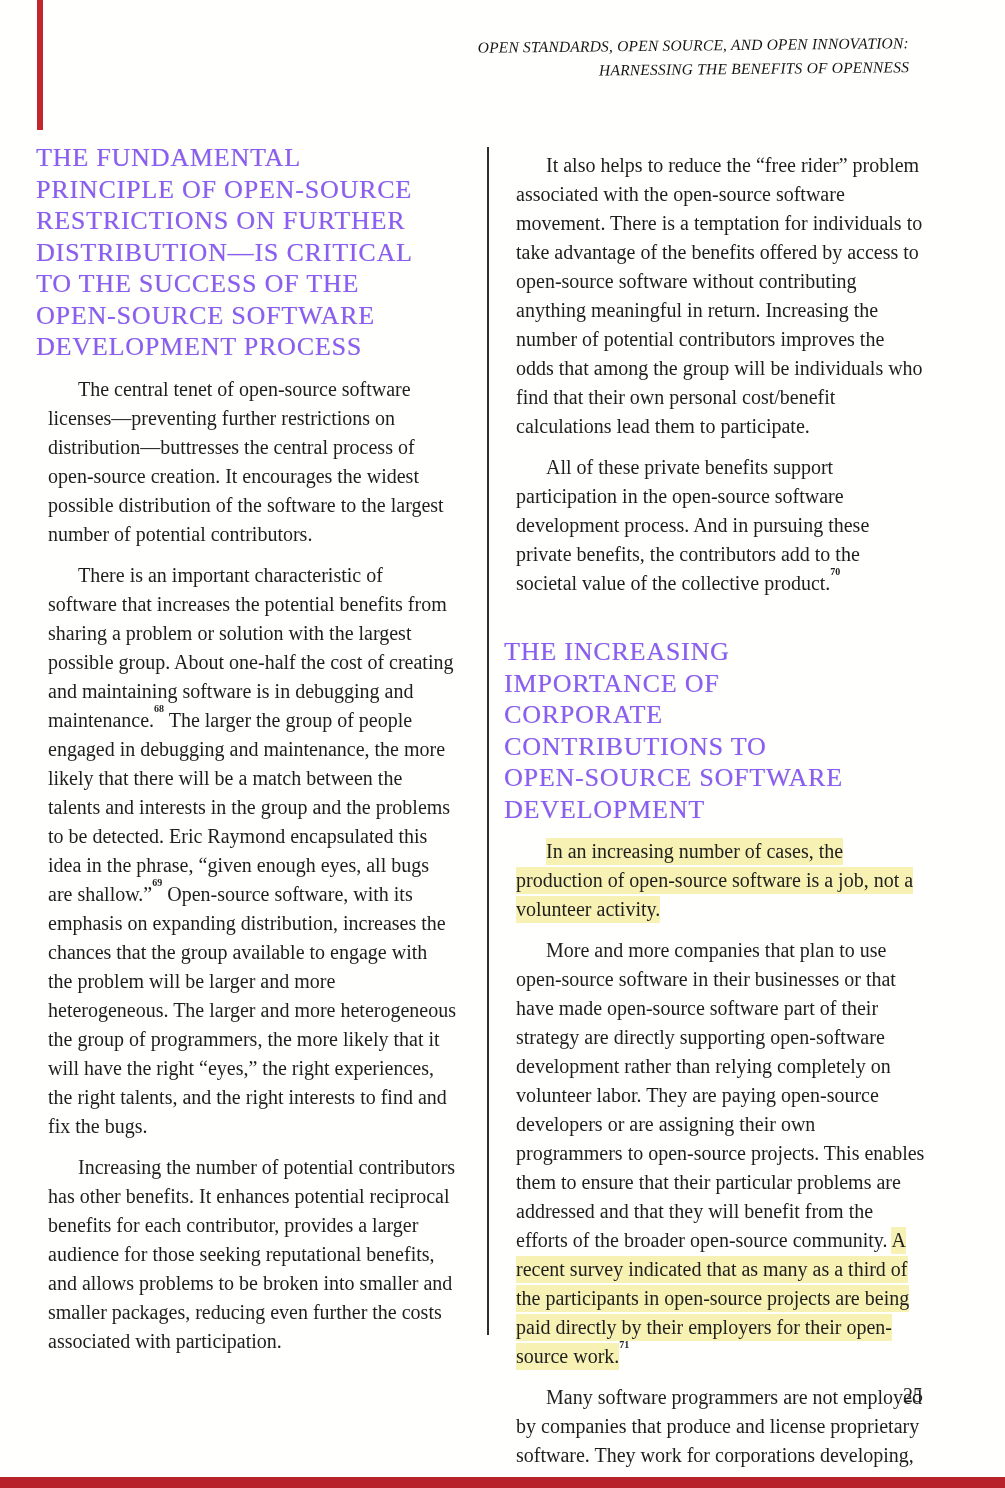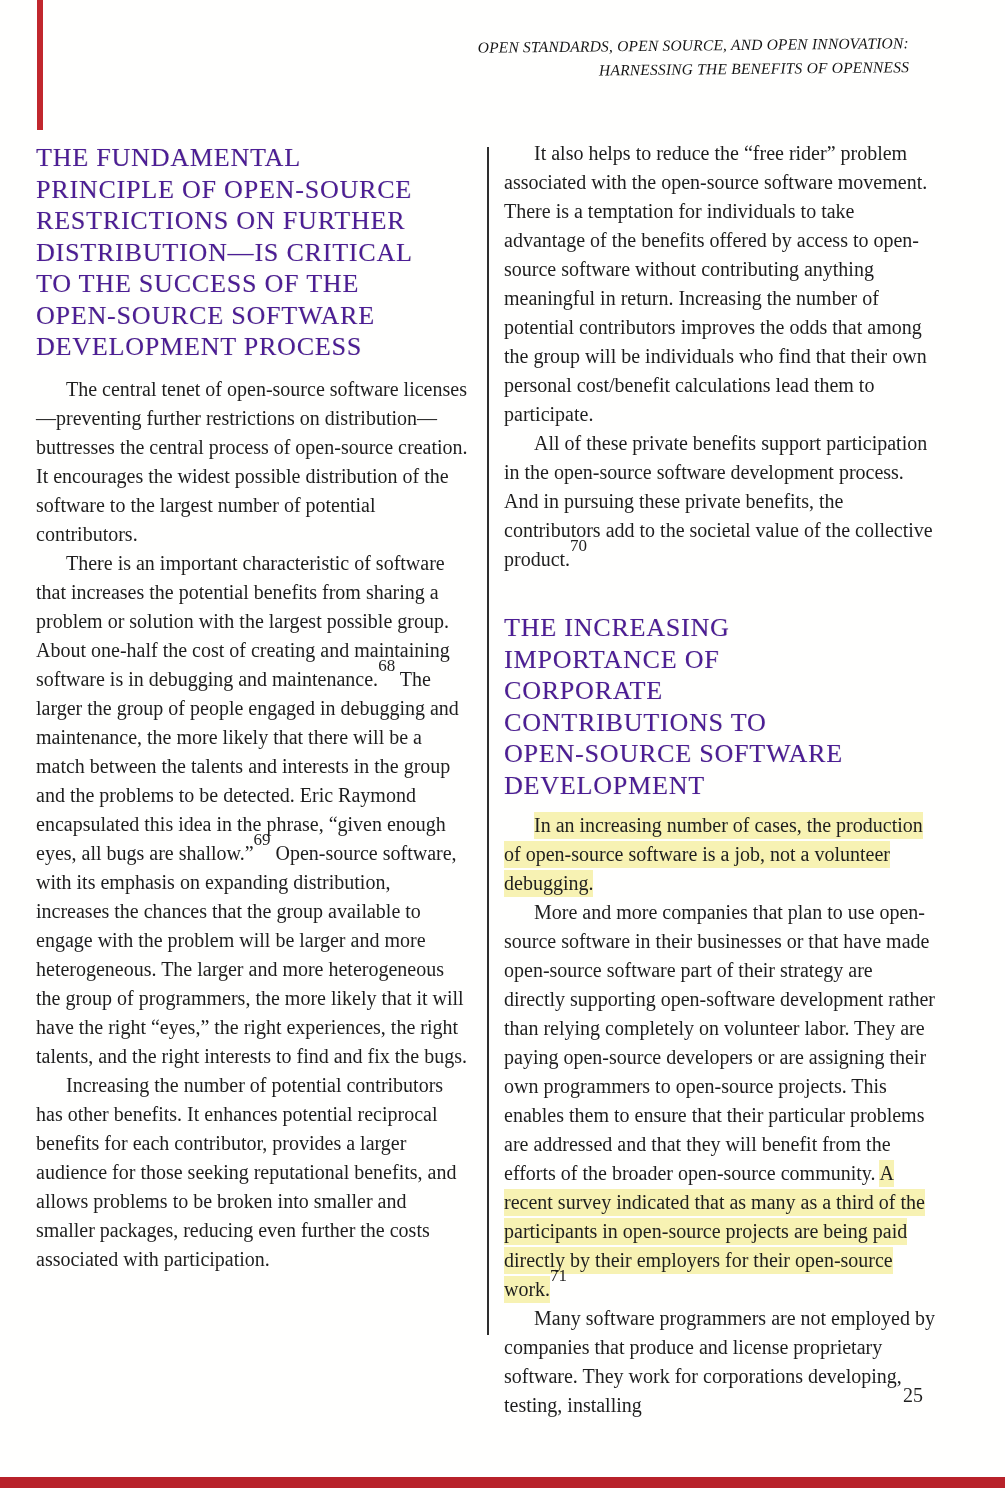--- a/index.html
+++ b/index.html
@@ -35,33 +35,33 @@
   .col-right { position:absolute; left:504px; top:139px; width:433px; }
   .divider {
     position:absolute; left:487px; top:147px;
     width:2px; height:1188px;
     background:#2e2e2e;
   }
   .section-heading {
     margin:0 0 12px 0;
     font-size:26px; line-height:31.5px;
     font-weight:normal;
-    color:#4c1d95;
+    color:#8b5cf6;
     letter-spacing:0.8px;
     text-shadow:0.4px 0.4px 0.7px #bdbdbd;
   }
   .section-heading.corp { margin-top:38px; margin-bottom:10px; }
   .para {
-    margin:0;
+    margin:12px;
     font-size:20px; line-height:29px;
     text-indent:30px;
   }
   sup.fn {
-    font-size:17px; line-height:0;
-    position:relative; top:-7px;
+    font-size:10px; line-height:0;
+    position:relative; top:-7px;font-weight:bold;
   }
   .hl {
     background:#f7f2b3;
     -webkit-box-decoration-break:clone;
     box-decoration-break:clone;
     padding:2px 0 3px;
   }
   .page-number {
     position:absolute; top:1366px; left:903px;
     font-size:20px; color:#1e1e1e;margin-top:18px;
@@ -106,21 +106,21 @@
 
     <h2 class="section-heading corp">
       <div>THE INCREASING</div>
       <div>IMPORTANCE OF</div>
       <div>CORPORATE</div>
       <div>CONTRIBUTIONS TO</div>
       <div>OPEN-SOURCE SOFTWARE</div>
       <div>DEVELOPMENT</div>
     </h2>
 
-    <p class="para"><span class="hl">In an increasing number of cases, the production of open-source software is a job, not a volunteer debugging.</span></p>
+    <p class="para"><span class="hl">In an increasing number of cases, the production of open-source software is a job, not a volunteer activity.</span></p>
 
     <p class="para"><span>More and more companies that plan to use open-source software in their businesses or that have made open-source software part of their strategy are directly supporting open-software development rather than relying completely on volunteer labor. They are paying open-source developers or are assigning their own programmers to open-source projects. This enables them to ensure that their particular problems are addressed and that they will benefit from the efforts of the broader open-source community. </span><span class="hl">A recent survey indicated that as many as a third of the participants in open-source projects are being paid directly by their employers for their open-source work.</span><sup class="fn">71</sup></p>
 
     <p class="para">Many software programmers are not employed by companies that produce and license proprietary software. They work for corporations developing, testing, installing</p>
   </div>
 
   <div class="page-number">25</div>
 
   <div class="crop-bottom"></div>
 </div>

